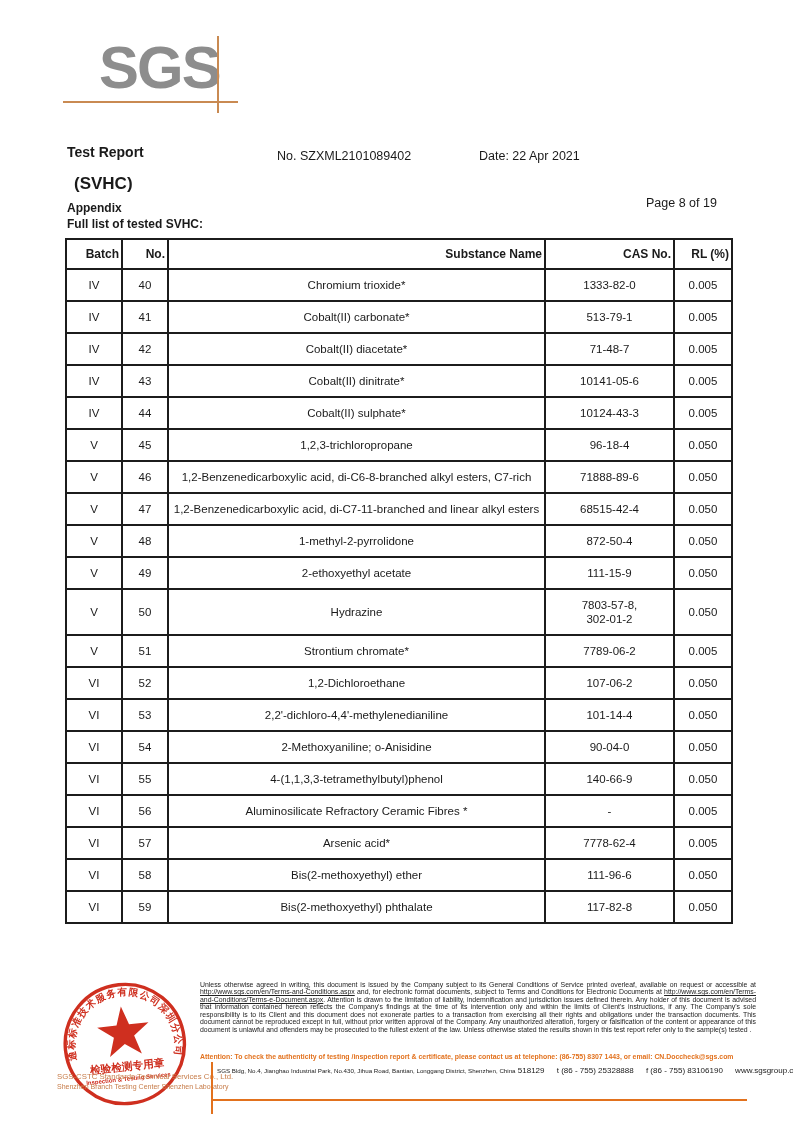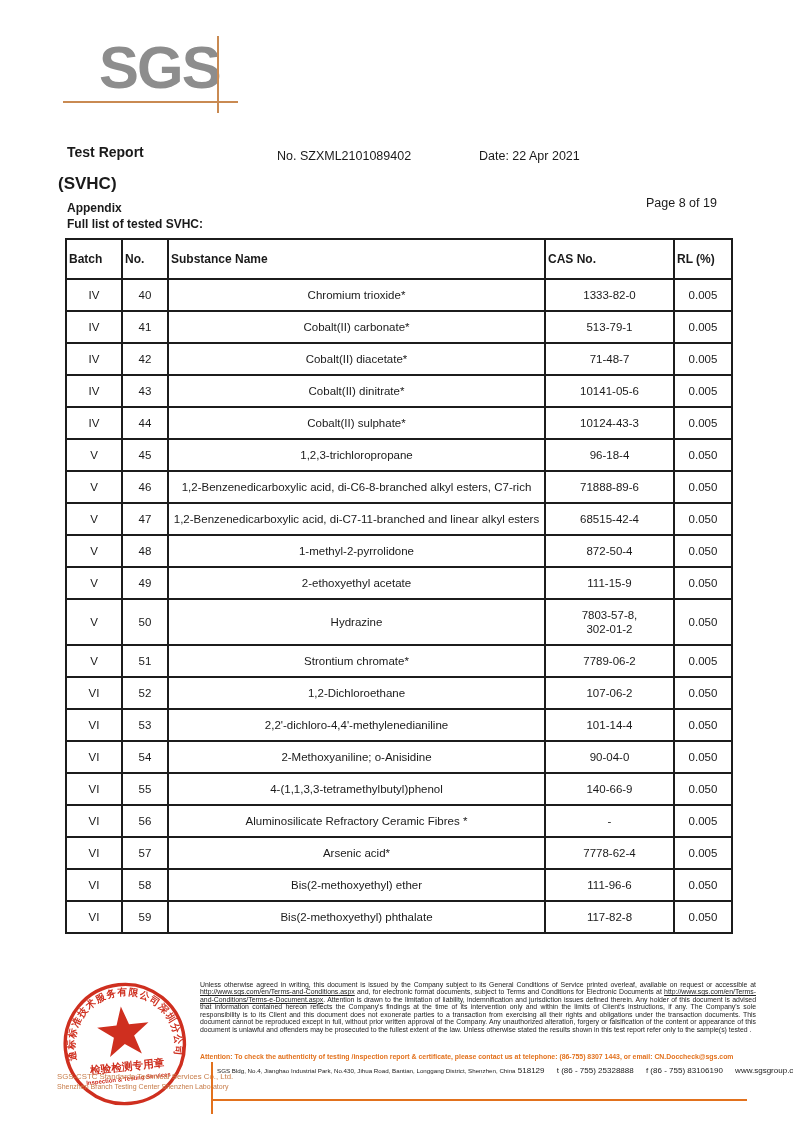--- a/index.html
+++ b/index.html
@@ -12,29 +12,29 @@
                color:#8d8d8d; letter-spacing:-2px; line-height:60px;
                transform:scale(0.95,0.93); transform-origin:left top; }
   .logo-hline { position:absolute; left:63px; top:101px; width:175px; height:2px; background:#c98a52; }
   .logo-vline { position:absolute; left:217px; top:36px; width:2px; height:77px; background:#c98a52; }
 
   
   .report-title { position:absolute; left:67px; top:144px; font-size:14px; font-weight:bold; }
   .report-no    { position:absolute; left:277px; top:149px; font-size:12.5px;text-align:right; }
   .report-date  { position:absolute; left:479px; top:149px; font-size:12.5px; }
   .report-page  { position:absolute; left:646px; top:149px; font-size:12.5px;margin-top:47px; }
-  .report-subtitle { position:absolute; left:58px; top:174px; font-size:17px; font-weight:bold; }
+  .report-subtitle { position:absolute; left:74px; top:174px; font-size:17px; font-weight:bold; }
   .appendix-label    { position:absolute; left:67px; top:201px; font-size:12px; font-weight:bold; }
   .appendix-subtitle { position:absolute; left:67px; top:217px; font-size:12px; font-weight:bold; }
 
   
   table.svhc { position:absolute; left:65px; top:238px; width:666px;
                border-collapse:collapse; table-layout:fixed; }
   table.svhc th, table.svhc td { border:2px solid #1c1c1c; font-size:11.5px; vertical-align:middle; }
-  table.svhc th { font-weight:bold; text-align:left; height:40px; font-size:12px; padding:2px;border-radius:10px; }
+  table.svhc th { font-weight:bold; text-align:right; height:30px; font-size:12px; padding:2px;border-radius:10px; }
   table.svhc td { padding:8px 4px; text-align:center; line-height:14px; }
   td.col-name { text-align:left; padding-left:4px; padding-right:4px; }
   td.col-cas { white-space:pre-line; }
   .w-batch{width:56px;} .w-no{width:46px;} .w-name{width:377px;} .w-cas{width:129px;} .w-rl{width:58px;}
 
   
   .stamp { position:absolute; left:62px; top:981px; transform:rotate(-6deg); }
   .company-line1 { position:absolute; left:57px; top:1072px; width:200px; font-size:7.8px;
                    color:#c77c49; white-space:nowrap; }
   .company-line2 { position:absolute; left:57px; top:1083px; width:200px; font-size:7px;

